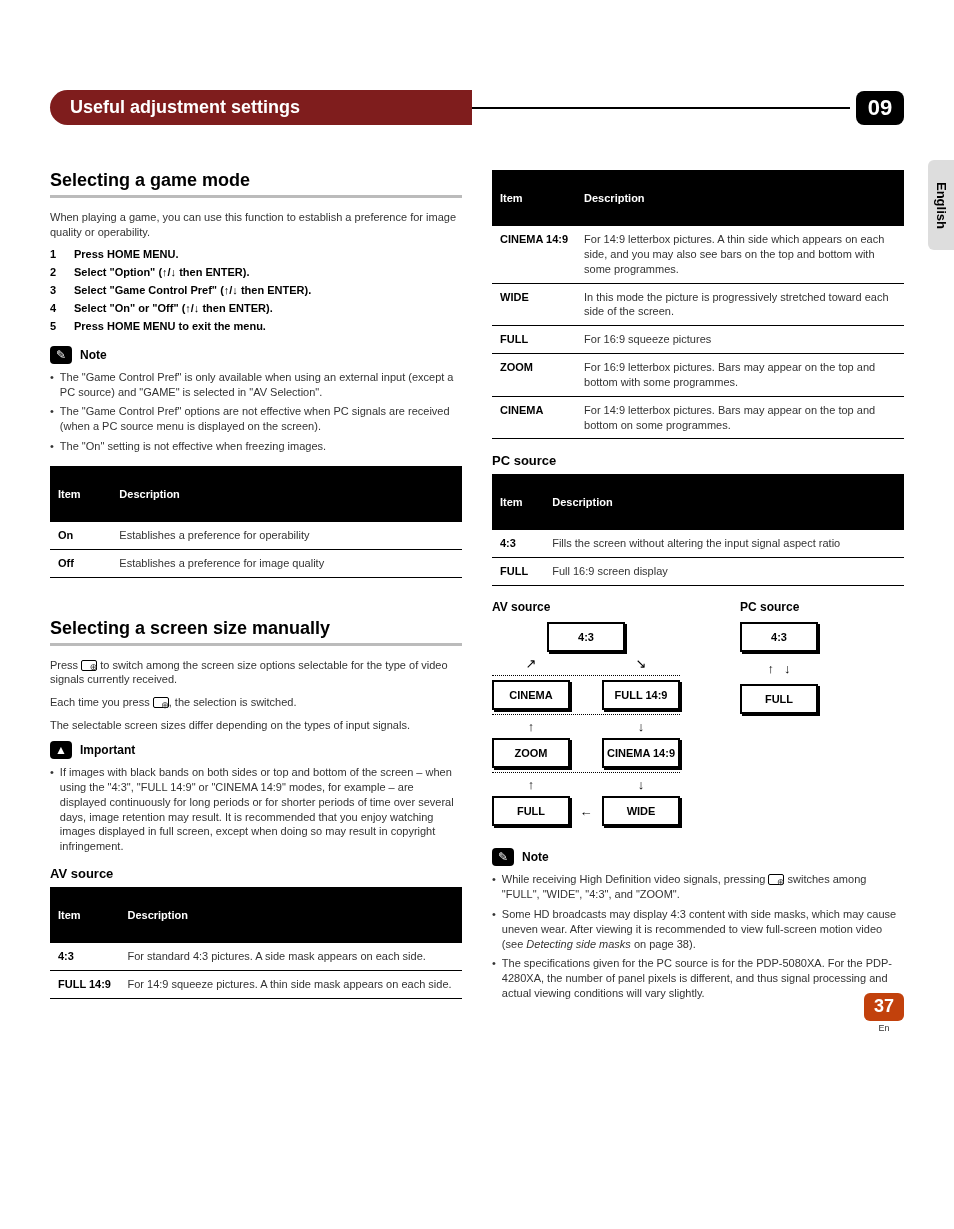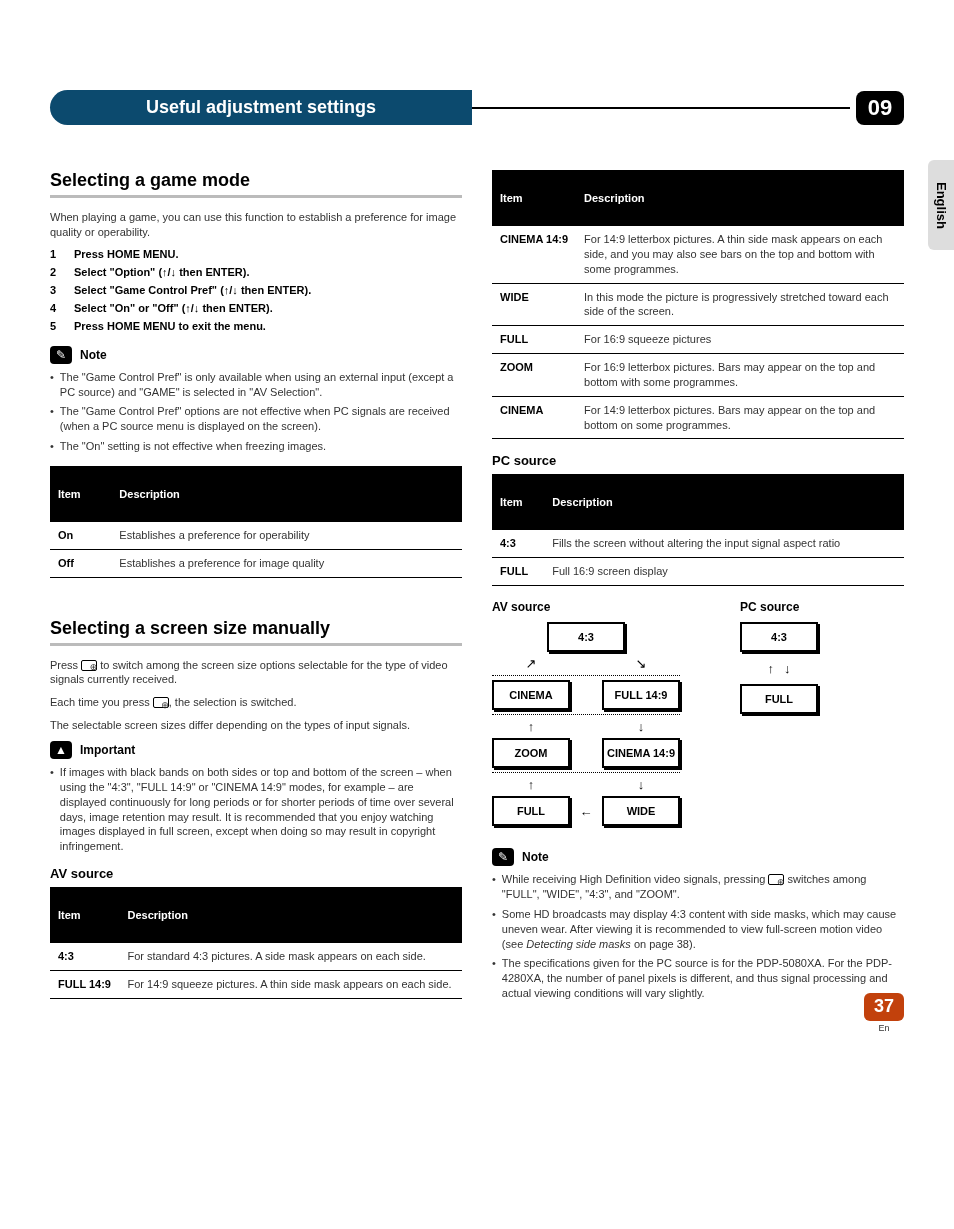--- a/index.html
+++ b/index.html
@@ -14,28 +14,27 @@
     padding: 30px 50px 60px 50px;
   }
   .chapter-bar {
     display: flex;
     align-items: center;
     margin-top: 60px;
     margin-bottom: 45px;
   }
   .chapter-pill {
     flex: 1;
-    background: #0c4a6e;
+    background: #7f1d1d;
     color: #fff;
     font-weight: bold;
     font-size: 18px;
     padding: 7px 20px;
     border-radius: 18px 0 0 18px;
     position: relative;
-    text-align: center;
   }
   .chapter-bar-line {
     flex: 0 0 auto;
     width: 380px;
     border-top: 1.5px solid #000;
     border-bottom: 1.5px solid #000;
     height: 0;
     margin-left: -2px;
   }
   .chapter-num {
@@ -272,21 +271,21 @@
 
   <div class="col">
     <table class="info">
       <tbody>
           <tr>
             <th>Item</th>
             <th>Description</th>
           </tr>
       <tr class="row">
             <td class="k">CINEMA 14:9</td>
-            <td>For 14:9 letterbox pictures. A thin side mask appears on each side, and you may also see bars on the top and bottom with some programmes.</td>
+            <td>For 14:9 letterbox pictures. A thin side which appears on each side, and you may also see bars on the top and bottom with some programmes.</td>
           </tr>
       <tr class="row">
             <td class="k">WIDE</td>
             <td>In this mode the picture is progressively stretched toward each side of the screen.</td>
           </tr>
       <tr class="row">
             <td class="k">FULL</td>
             <td>For 16:9 squeeze pictures</td>
           </tr>
       <tr class="row">

